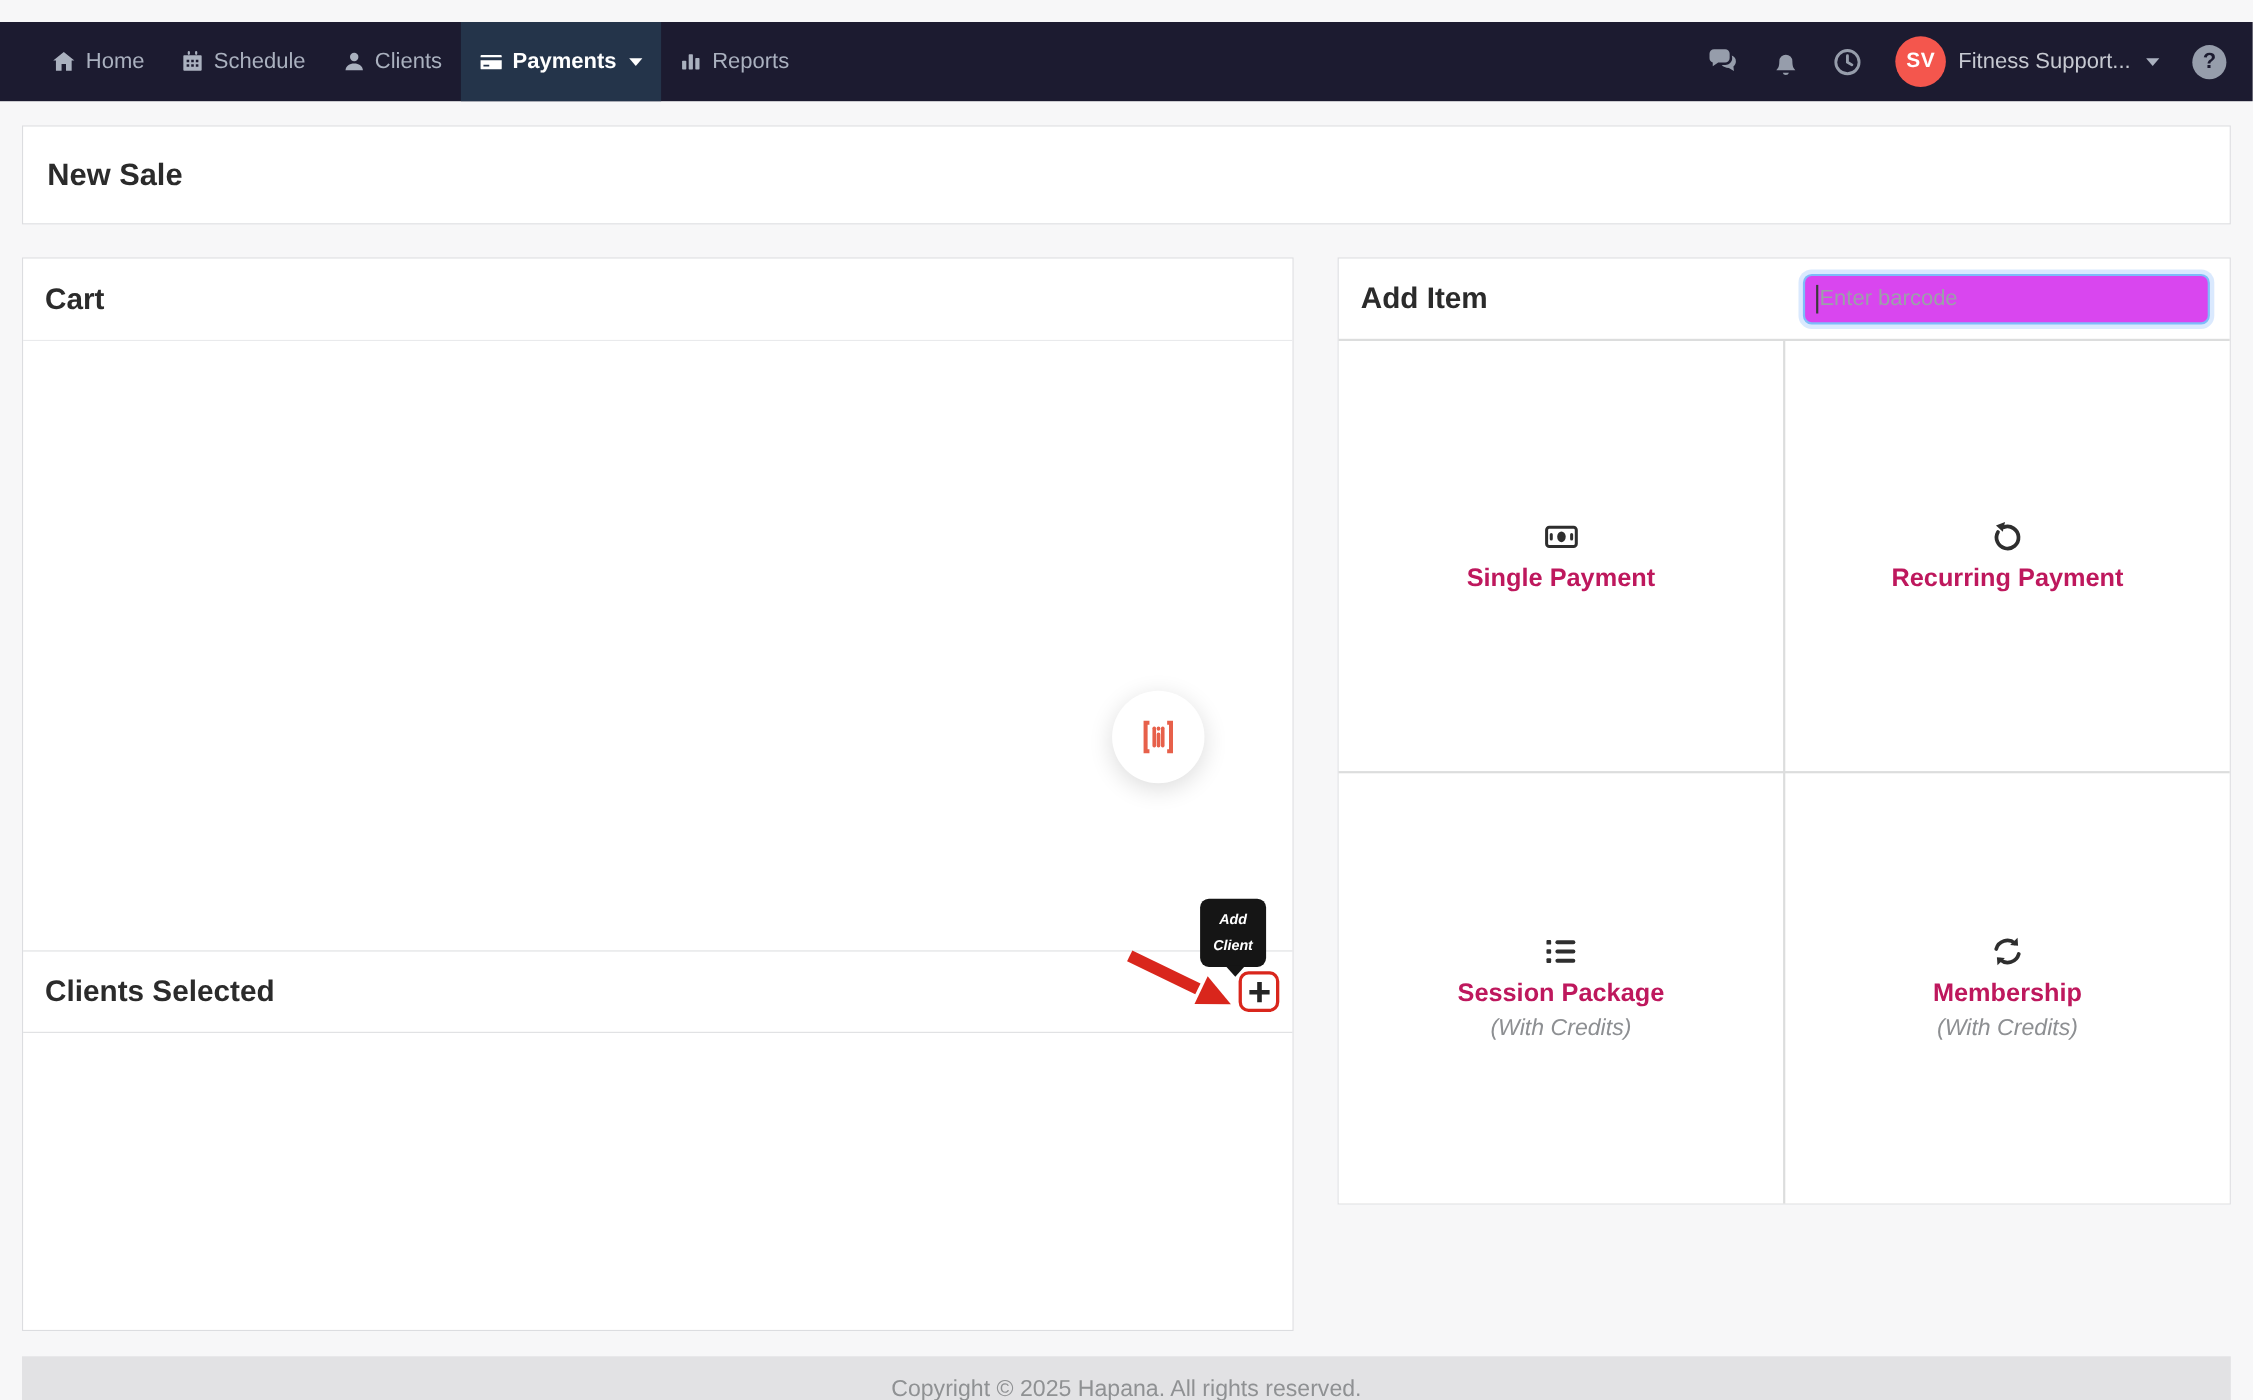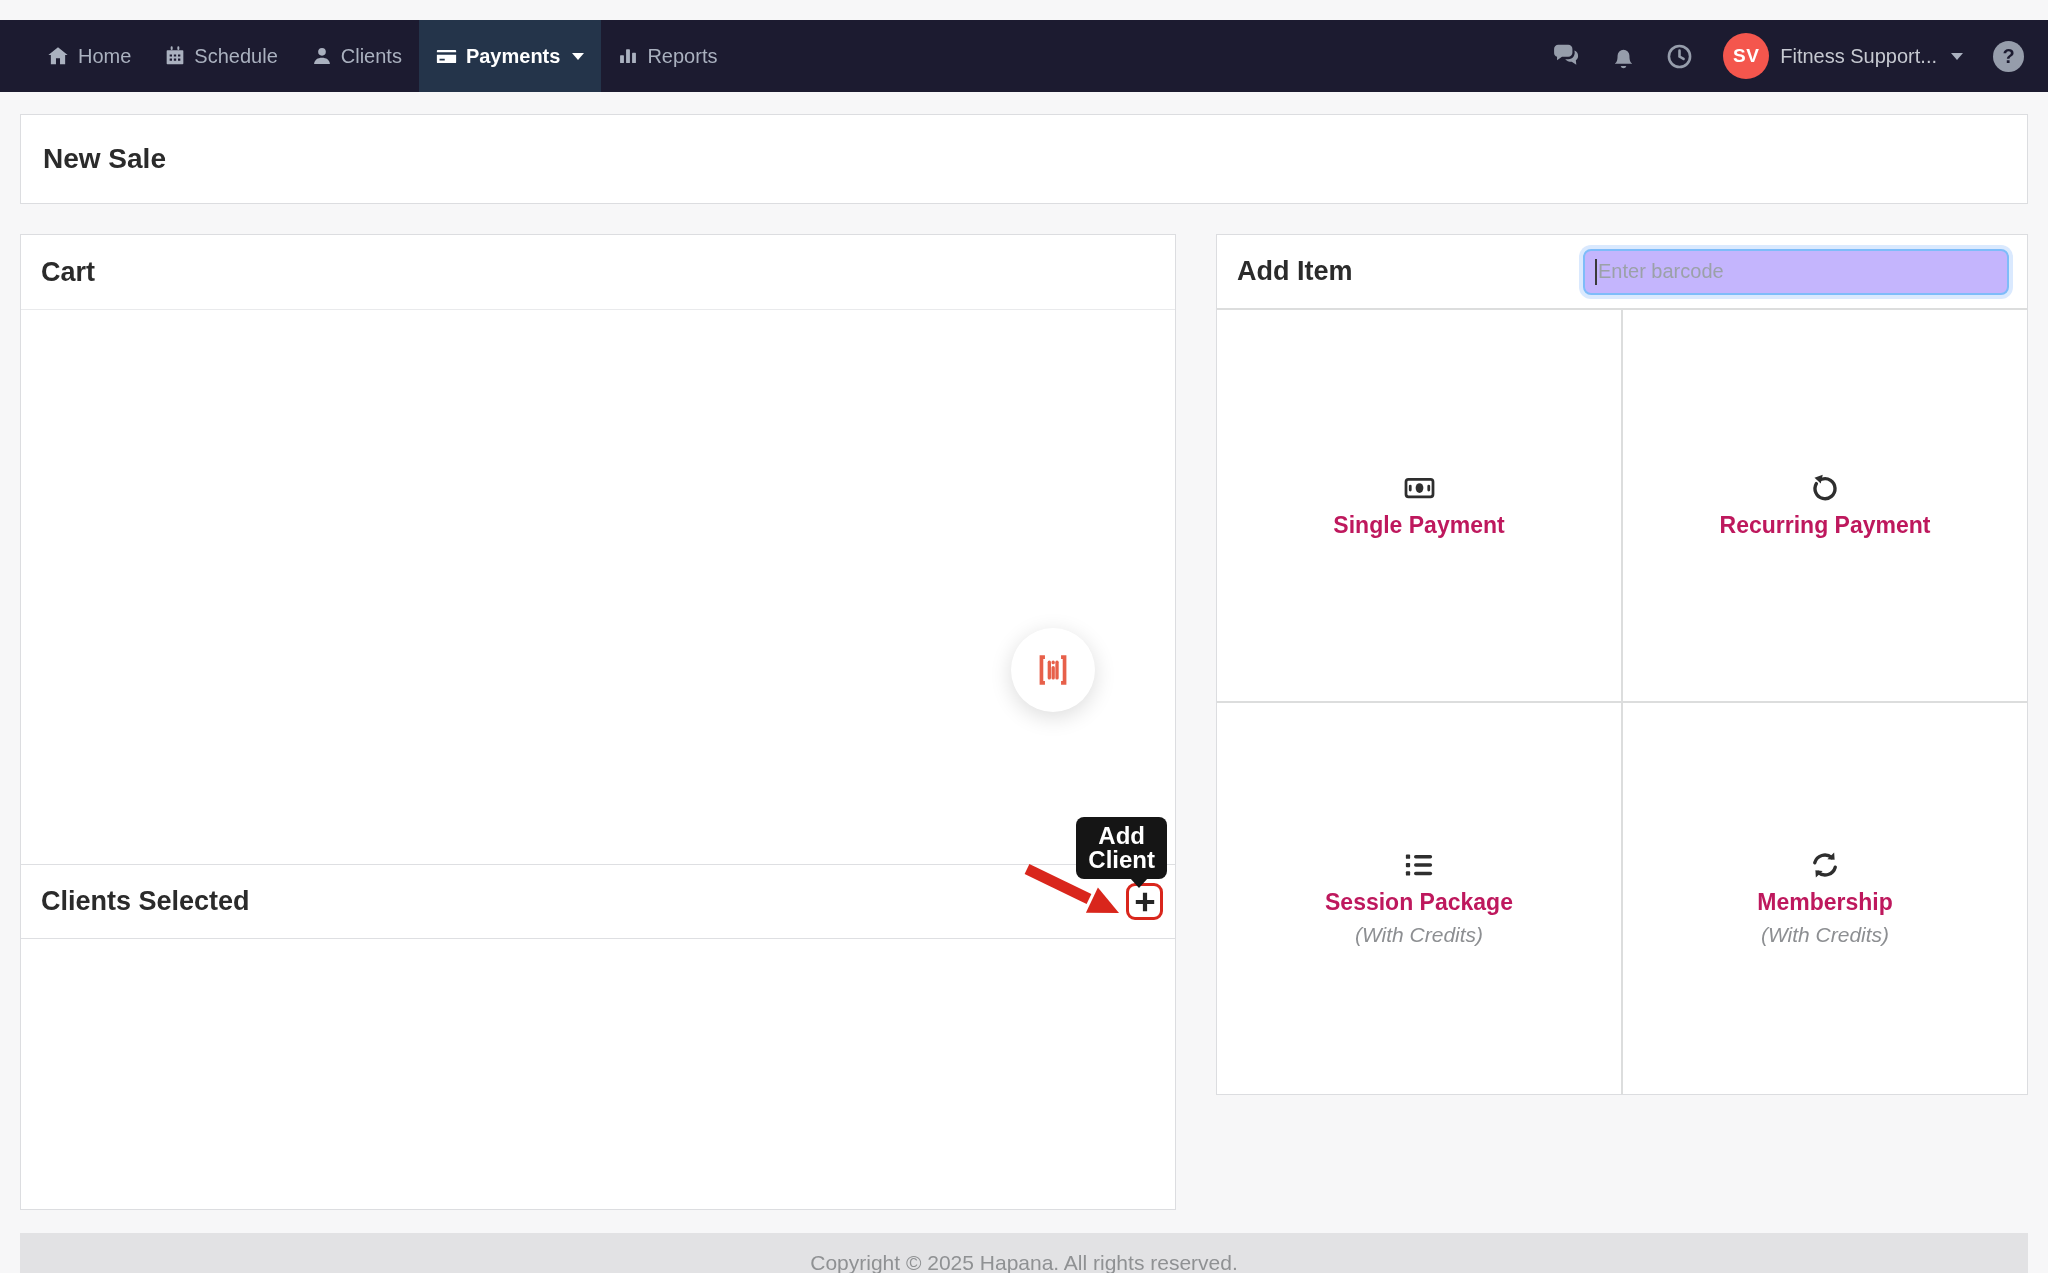--- a/index.html
+++ b/index.html
@@ -37,29 +37,29 @@
   
   .left-card { width: 1156px; height: 976px; position: relative; }
   .panel-header { height: 75px; display: flex; align-items: center; padding: 0 20px; }
   .panel-title { font-size: 27px; font-weight: 700; }
   .cart-header { border-bottom: 1px solid #e9eaec; }
   .cart-body { height: 554px; position: relative; }
   .scan-btn { position: absolute; left: 990px; top: 318px; width: 84px; height: 84px; border-radius: 50%; background: #fff; border: none; box-shadow: 0 5px 22px rgba(0,0,0,.14); display: flex; align-items: center; justify-content: center; color: #e7604a; cursor: pointer; }
   .clients-header { border-top: 1px solid #dedfe2; border-bottom: 1px solid #dedfe2; justify-content: space-between; padding-right: 12px; }
   .add-client-btn { width: 37px; height: 37px; border: 3px solid #d9261c; border-radius: 9px; background: #fff; color: #242424; display: flex; align-items: center; justify-content: center; padding: 0; cursor: pointer; }
 
-  .tooltip { position: absolute; top: 582px; right: 8px; z-index: 6; background: #151515; color: #fff; font-size: 24px; font-weight: 700; line-height: 24px; text-align: center; padding: 7px 12px; border-radius: 8px; }
+  .tooltip { position: absolute; top: 582px; right: 24px; z-index: 6; background: #151515; color: #fff; font-size: 13px; font-weight: 700; line-height: 24px; text-align: center; padding: 7px 12px; border-radius: 8px; font-style: italic; }
   .tooltip::after { content: ""; position: absolute; bottom: -9px; right: 19px; width: 0; height: 0; border-left: 9px solid transparent; border-right: 9px solid transparent; border-top: 10px solid #151515; }
   .anno-arrow { position: absolute; left: 1000px; top: 627px; z-index: 7; pointer-events: none; }
 
   
   .right-card { width: 812px; height: 861px; display: flex; flex-direction: column; }
   .add-item-header { border-bottom: 2px solid #dcdddd; justify-content: space-between; padding-right: 18px; }
   .input-wrap { position: relative; }
-  .barcode-input { width: 426px; height: 46px; border: 2px solid #7ebcf9; border-radius: 8px; box-shadow: 0 0 0 4px rgba(109,167,250,.25); font-size: 20px; padding: 0 13px; color: #333; outline: none; background: #c4b5fd; font-family: "Liberation Sans", sans-serif; }
+  .barcode-input { width: 370px; height: 46px; border: 2px solid #7ebcf9; border-radius: 8px; box-shadow: 0 0 0 4px rgba(109,167,250,.25); font-size: 20px; padding: 0 13px; color: #333; outline: none; background: #d946ef; font-family: "Liberation Sans", sans-serif; }
   .barcode-input::placeholder { color: #9ba1a8; }
   .input-caret { position: absolute; left: 12px; top: 10px; width: 2px; height: 26px; background: #3a3a3a; }
 
   .tiles { flex: 1; display: grid; grid-template-columns: 1fr 1fr; grid-auto-rows: 1fr; gap: 2px; background: #dcdddd; }
   .tile { background: #fff; display: flex; flex-direction: column; align-items: center; justify-content: center; cursor: pointer; }
   .tile-icon { color: #2e2e2e; margin-bottom: 9px; }
   .tile-label { font-size: 23px; font-weight: 700; color: #be185d; }
   .tile-sub { font-size: 21px; font-style: italic; color: #8d8f92; margin-top: 7px; }
   .tile-sub:empty { display: none; }
 

